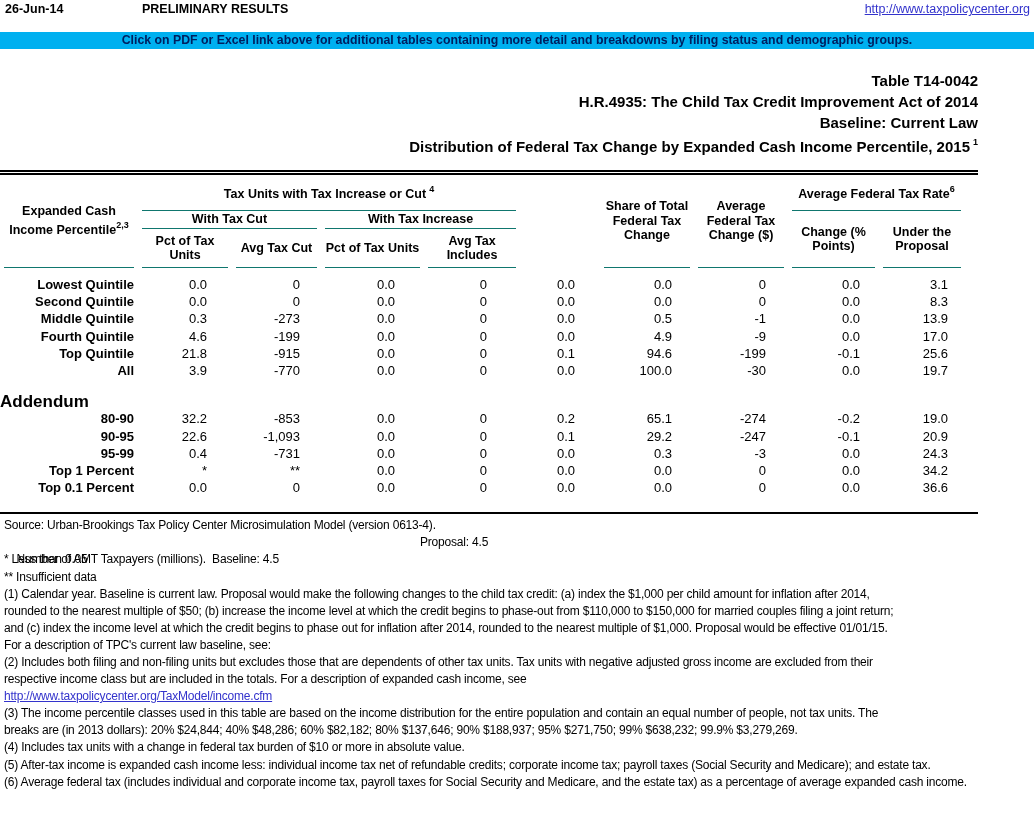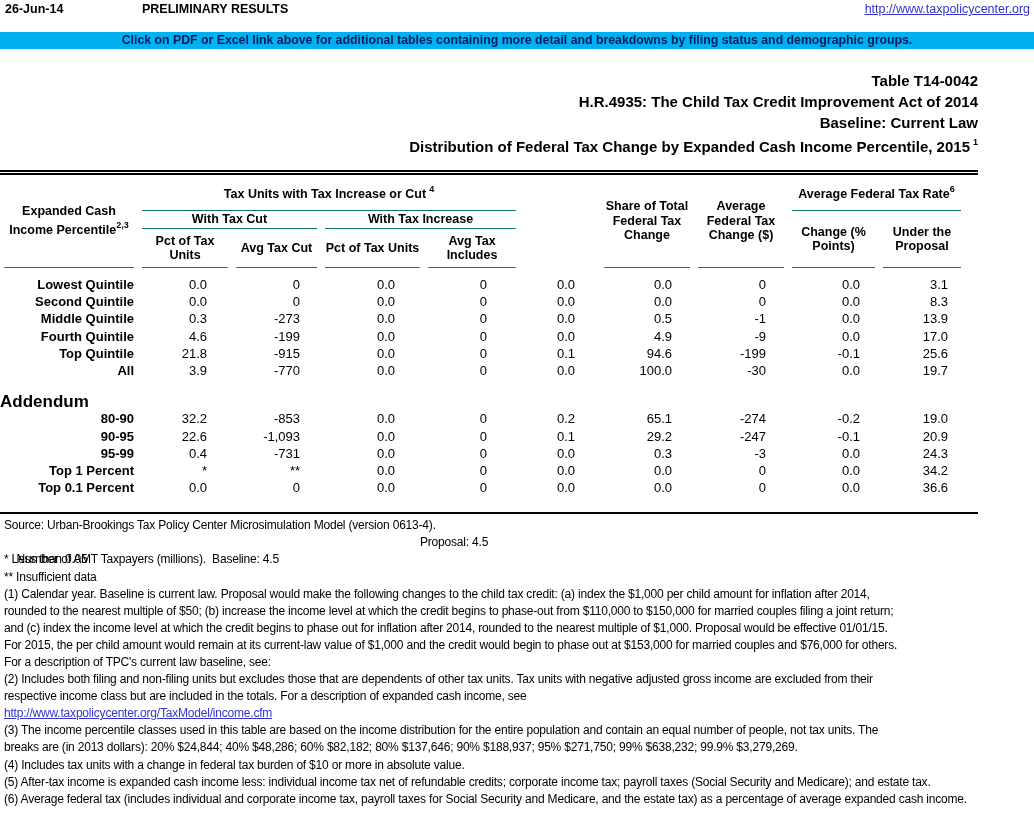--- a/index.html
+++ b/index.html
@@ -256,21 +256,20 @@
     <span class="amt-prop">Proposal: 4.5</span>
   </div>
   <div class="fline">* Less than 0.05</div>
   <div class="fline">** Insufficient data</div>
 
   <div>
 
   <div class="fline">(1) Calendar year. Baseline is current law. Proposal would make the following changes to the child tax credit: (a) index the $1,000 per child amount for inflation after 2014,</div>
       <div class="fline">rounded to the nearest multiple of $50; (b) increase the income level at which the credit begins to phase-out from $110,000 to $150,000 for married couples filing a joint return;</div>
       <div class="fline">and (c) index the income level at which the credit begins to phase out for inflation after 2014, rounded to the nearest multiple of $1,000. Proposal would be effective 01/01/15.</div>
-      <div class="fline">For 2015, the per child amount would remain at its current-law value of $1,000 and the credit would begin to phase out at $153,000 for married couples and $76,000 for others.</div>
       <div class="fline">For a description of TPC's current law baseline, see:</div>
     </div>
 
   <div>
 
   <div class="fline">(2) Includes both filing and non-filing units but excludes those that are dependents of other tax units. Tax units with negative adjusted gross income are excluded from their</div>
       <div class="fline">respective income class but are included in the totals. For a description of expanded cash income, see</div>
     </div>
   <div class="fline link">http://www.taxpolicycenter.org/TaxModel/income.cfm</div>
 

